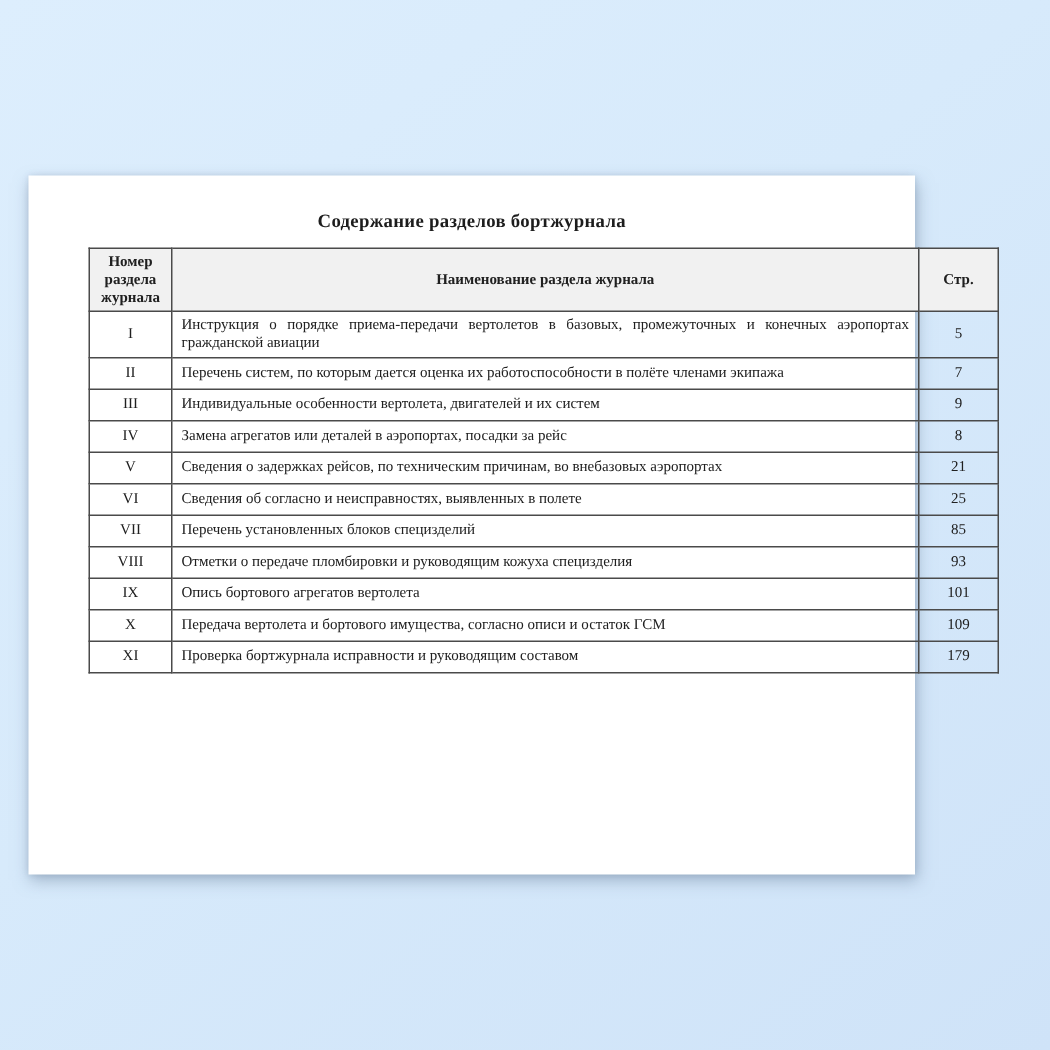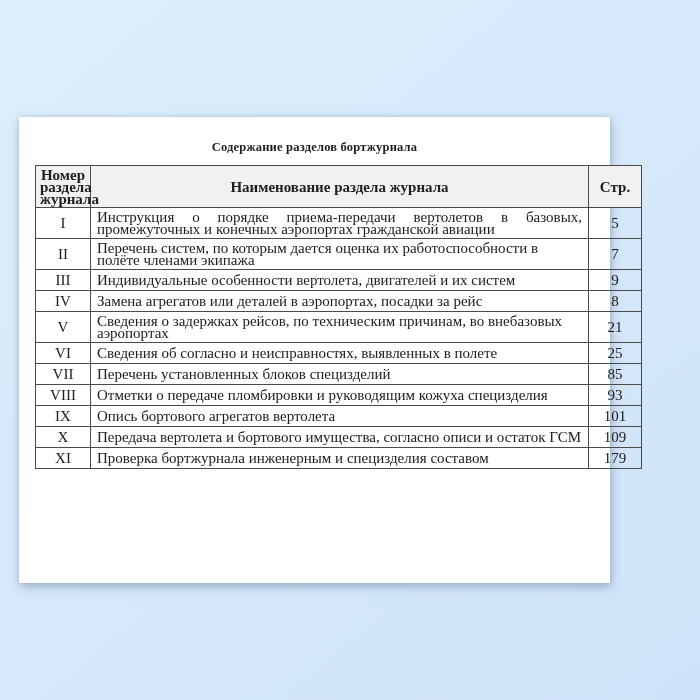--- a/index.html
+++ b/index.html
@@ -33,22 +33,22 @@
     font-size: 12.5px;
     line-height: 16px;
     font-weight: bold;
     color: #1d1d1d;
     letter-spacing: 0.2px;
   }
   table.toc {
     border-collapse: collapse;
     table-layout: fixed;
     width: 606px;
-    margin: 10px 0 0 16px;
-    font-size: 15px;
+    margin: 10px 0 0 40px;
+    font-size: 10px;
     color: #202020;
   }
   table.toc col.c-num  { width: 55px; }
   table.toc col.c-name { width: 498px; }
   table.toc col.c-page { width: 53px; }
   table.toc th, table.toc td {
     border: 1px solid #4a4a4a;
     box-sizing: border-box;
     vertical-align: middle;
   }
@@ -143,19 +143,19 @@
           <td class="cell-title">Опись бортового агрегатов вертолета</td>
           <td class="cell-page">101</td>
         </tr>
         <tr>
           <td class="cell-num">X</td>
           <td class="cell-title">Передача вертолета и бортового имущества, согласно описи и остаток ГСМ</td>
           <td class="cell-page">109</td>
         </tr>
         <tr>
           <td class="cell-num">XI</td>
-          <td class="cell-title">Проверка бортжурнала инженерным и специзделия составом</td>
+          <td class="cell-title">Проверка бортжурнала исправности и руководящим составом</td>
           <td class="cell-page">179</td>
         </tr>
       </tbody>
     </table>
   </div>
 </div>
 
 </body></html>

